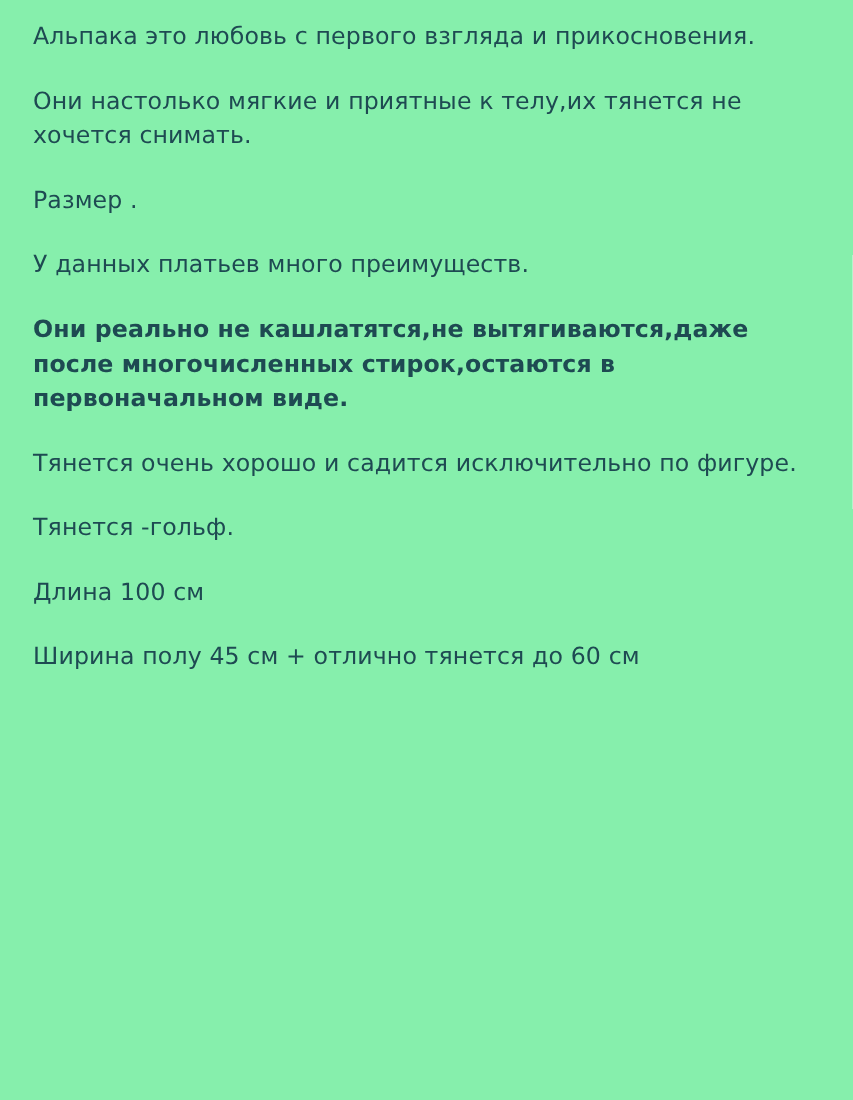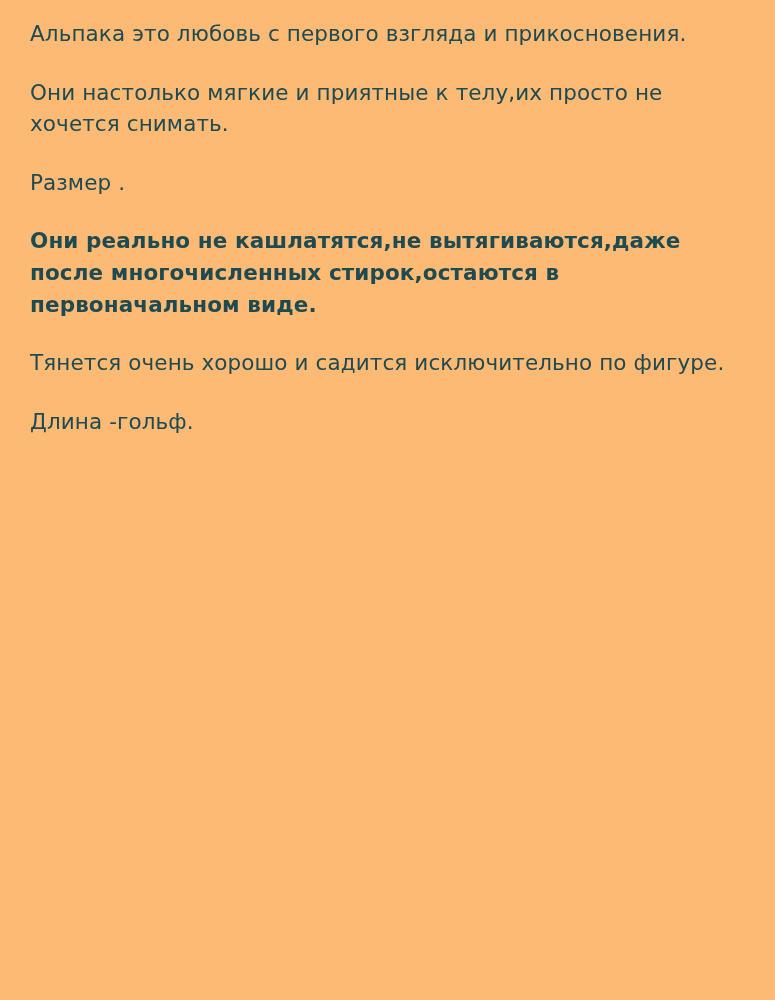--- a/index.html
+++ b/index.html
@@ -32,22 +32,25 @@
     white-space: pre-wrap;
     word-break: normal;
   }
   .para:last-child {
     margin-bottom: 0;
   }
 </style>
 </head>
 <body style="background: rgb(255, 255, 255);">
 
-<div class="page" style="background: #fdba74;">
+<div class="page" style="background: #86efac;">
   <div class="doc-body">
     <p class="para" style="color: rgb(30, 74, 82);">Альпака это любовь с первого взгляда и прикосновения.</p>
-    <p class="para" style="color: rgb(30, 74, 82);">Они настолько мягкие и приятные к телу,их просто не хочется снимать.</p>
+    <p class="para" style="color: rgb(30, 74, 82);">Они настолько мягкие и приятные к телу,их тянется не хочется снимать.</p>
     <p class="para" style="color: rgb(30, 74, 82);">Размер .</p>
+    <p class="para" style="color: rgb(30, 74, 82);">У данных платьев много преимуществ.</p>
     <p class="para" style="color: rgb(30, 74, 82); font-weight: bold;">Они реально не кашлатятся,не вытягиваются,даже после многочисленных стирок,остаются в первоначальном виде.</p>
     <p class="para" style="color: rgb(30, 74, 82);">Тянется очень хорошо и садится исключительно по фигуре.</p>
-    <p class="para" style="color: rgb(30, 74, 82);">Длина -гольф.</p>
+    <p class="para" style="color: rgb(30, 74, 82);">Тянется -гольф.</p>
+    <p class="para" style="color: rgb(30, 74, 82);">Длина 100 см</p>
+    <p class="para" style="color: rgb(30, 74, 82);">Ширина полу 45 см + отлично тянется до 60 см</p>
   </div>
 </div>
 
 </body></html>

